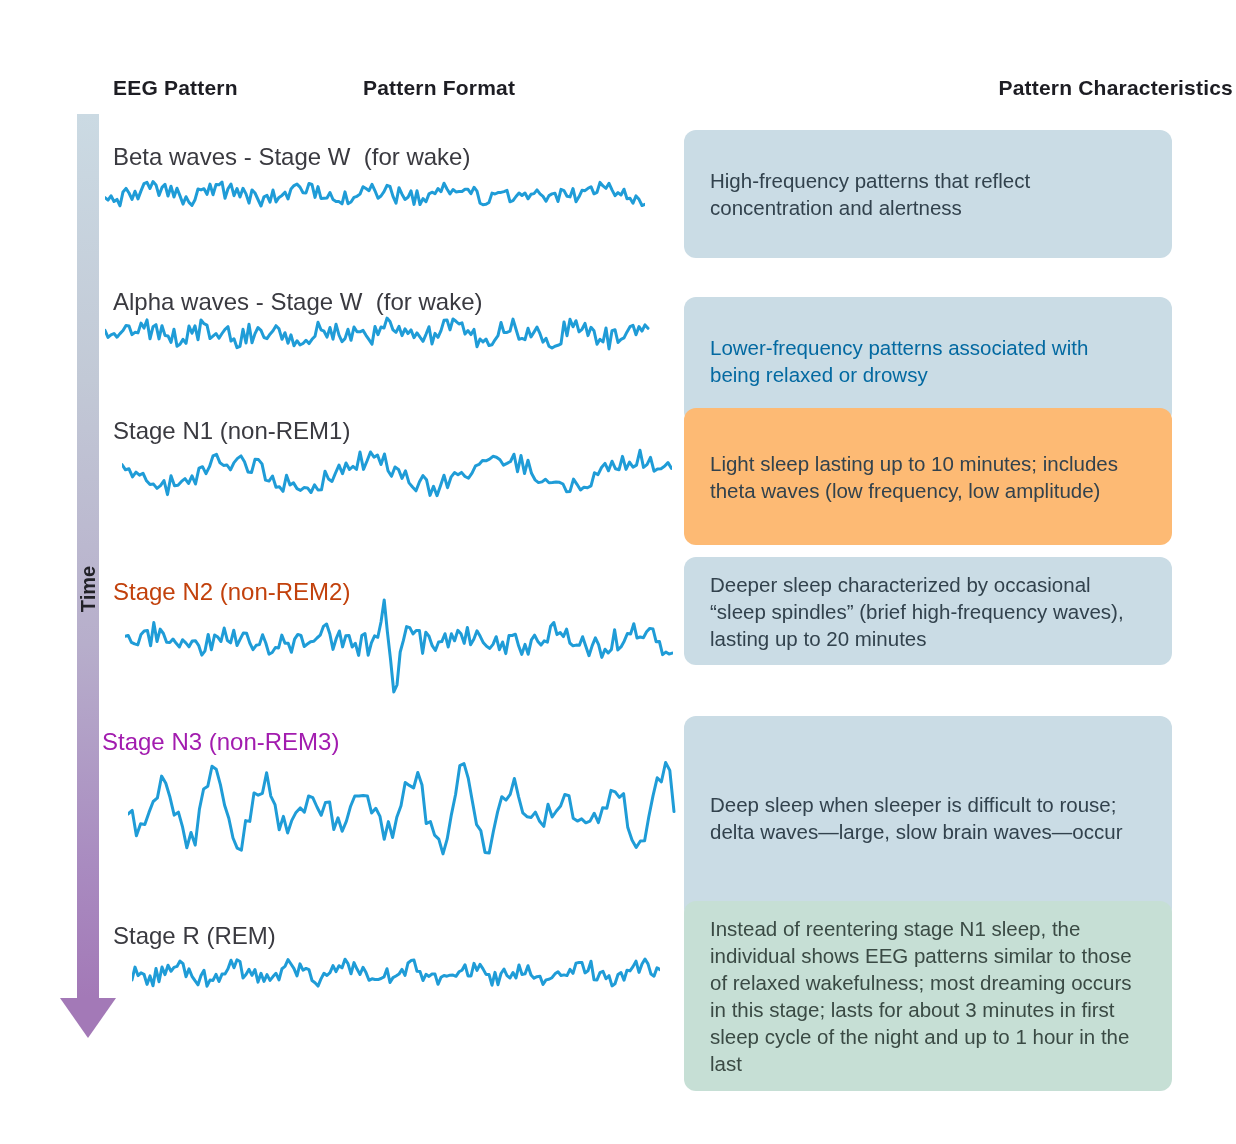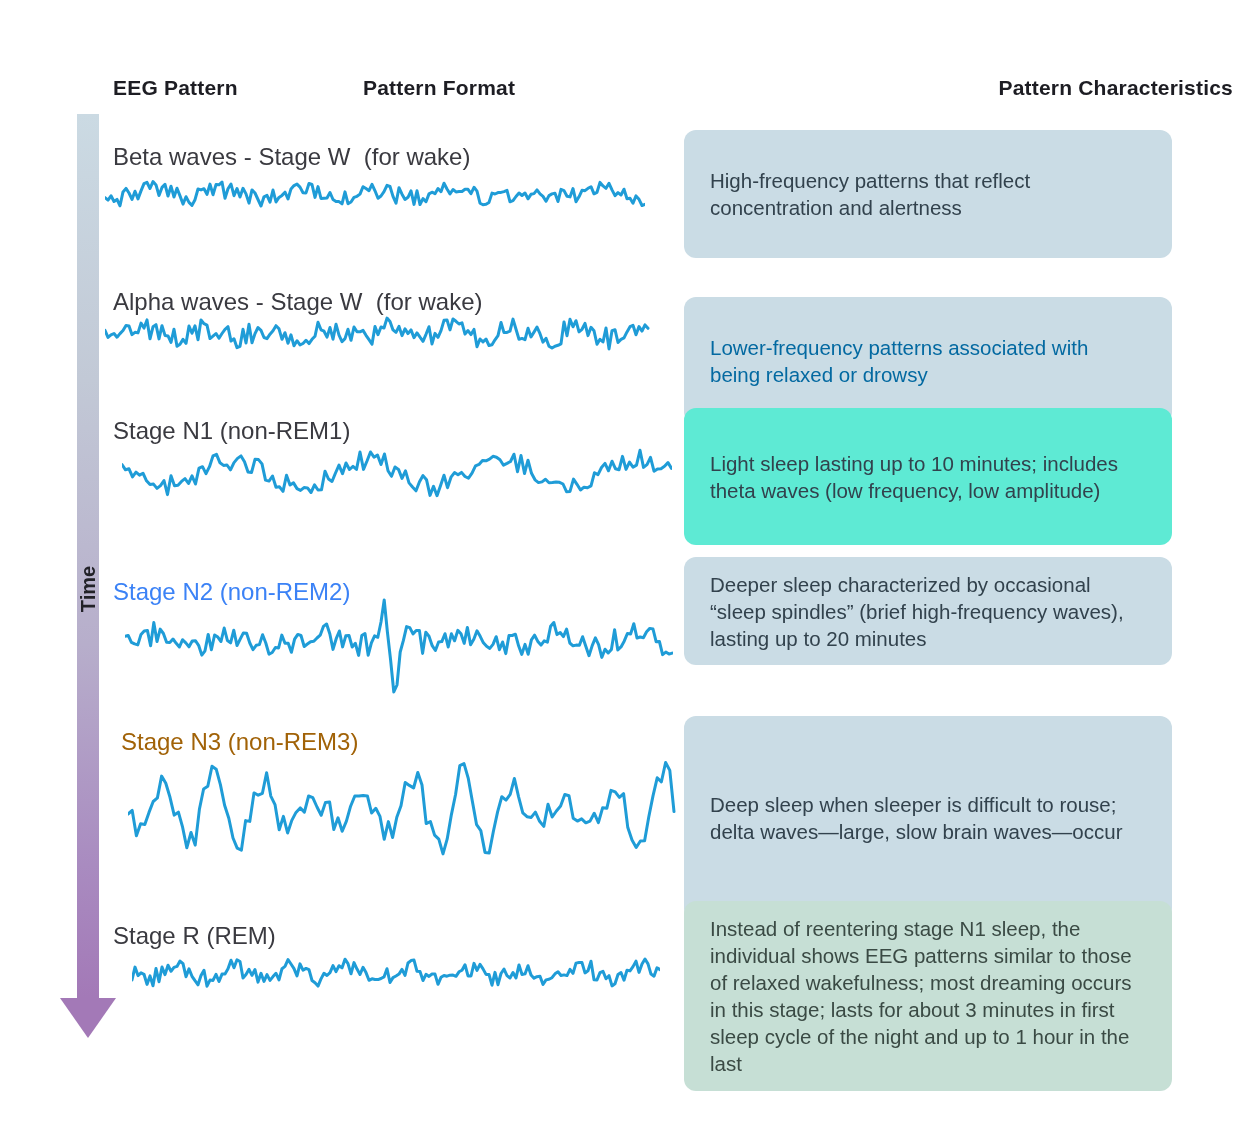--- a/index.html
+++ b/index.html
@@ -58,33 +58,33 @@
       <polyline points="0.0,27.4 3.0,34.4 6.0,31.9 9.0,30.5 12.0,34.2 15.0,30.6 18.0,27.5 21.0,22.4 24.0,22.9 27.0,31.7 30.0,29.3 33.0,29.9 36.0,20.1 39.0,25.1 42.0,16.9 45.0,35.8 48.0,23.8 51.0,21.7 54.0,35.9 57.0,22.7 60.0,32.4 63.0,32.9 66.0,39.5 69.0,26.2 72.0,43.3 75.0,41.3 78.0,36.4 81.0,40.4 84.0,23.0 87.0,30.3 90.0,22.9 93.0,36.8 96.0,17.0 99.0,20.7 102.0,22.1 105.0,35.6 108.0,33.2 111.0,30.5 114.0,35.3 117.0,30.5 120.0,26.3 123.0,23.7 126.0,38.1 129.0,35.8 132.0,44.7 135.0,43.3 138.0,26.3 141.0,40.0 144.0,21.3 147.0,39.8 150.0,30.6 153.0,24.5 156.0,27.4 159.0,34.5 162.0,35.6 165.0,31.2 168.0,27.7 171.0,22.7 174.0,25.8 177.0,36.3 180.0,29.7 183.0,40.3 186.0,31.8 189.0,42.8 192.0,37.7 195.0,41.9 198.0,40.5 201.0,37.3 204.0,40.6 207.0,36.3 210.0,33.2 213.0,19.3 216.0,26.8 219.0,28.2 222.0,34.1 225.0,24.5 228.0,36.2 231.0,21.2 234.0,32.2 237.0,38.7 240.0,35.6 243.0,26.3 246.0,37.3 249.0,24.0 252.0,28.8 255.0,28.8 258.0,27.4 261.0,32.3 264.0,36.7 267.0,41.3 270.0,23.6 273.0,31.6 276.0,24.0 279.0,25.0 282.0,15.1 285.0,18.5 288.0,26.9 291.0,29.4 294.0,23.4 297.0,32.6 300.0,25.8 303.0,30.6 306.0,26.9 309.0,34.7 312.0,29.9 315.0,34.2 318.0,38.3 321.0,31.3 324.0,23.7 327.0,40.9 330.0,30.4 333.0,34.4 336.0,27.6 339.0,17.3 342.0,16.9 345.0,26.9 348.0,16.0 351.0,18.3 354.0,21.0 357.0,19.8 360.0,31.1 363.0,27.6 366.0,31.6 369.0,26.4 372.0,43.7 375.0,36.0 378.0,38.9 381.0,36.0 384.0,42.5 387.0,41.8 390.0,36.8 393.0,32.6 396.0,19.5 399.0,29.6 402.0,29.4 405.0,28.2 408.0,16.1 411.0,26.2 414.0,36.2 417.0,35.4 420.0,36.7 423.0,25.3 426.0,33.9 429.0,29.1 432.0,24.1 435.0,30.7 438.0,39.2 441.0,35.3 444.0,43.2 447.0,45.1 450.0,43.2 453.0,42.3 456.0,40.8 459.0,18.9 462.0,32.8 465.0,16.2 468.0,23.8 471.0,17.7 474.0,28.9 477.0,26.3 480.0,20.4 483.0,32.6 486.0,24.3 489.0,27.7 492.0,41.3 495.0,36.3 498.0,39.0 501.0,25.0 504.0,45.9 507.0,27.7 510.0,26.7 513.0,39.5 516.0,36.4 519.0,34.9 522.0,28.9 525.0,23.7 528.0,22.3 531.0,31.7 534.0,23.6 537.0,28.1 540.0,21.9 543.0,25.3" stroke="#1f9cd7"></polyline>
     </svg>
   <div class="char-box blue" style="top: 269px; height: 127px; background: rgb(202, 220, 229); color: #0369a1; margin-top: 28px;">
     <span>Lower-frequency patterns associated with being relaxed or drowsy</span>
   </div>
 
   <div class="stage-label" style="left: 113px; top: 417px; color: rgb(58, 58, 64);">Stage N1 (non-REM1)</div>
   <svg class="wave" xmlns="http://www.w3.org/2000/svg" width="550" height="70" viewBox="0 0 550 70" style="left: 122px; top: 439px;">
       <polyline points="0.0,25.5 3.5,30.8 7.0,29.8 10.5,37.9 14.0,33.2 17.5,36.1 21.0,34.2 24.5,41.8 28.0,45.6 31.5,45.1 35.0,49.4 38.5,46.6 42.0,41.5 45.5,55.6 49.0,36.8 52.5,46.7 56.0,46.2 59.5,42.4 63.0,39.6 66.5,44.5 70.0,36.9 73.5,45.0 77.0,29.1 80.5,27.7 84.0,34.7 87.5,27.7 91.0,16.9 94.5,15.4 98.0,23.8 101.5,26.4 105.0,26.0 108.5,30.9 112.0,23.6 115.5,19.4 119.0,16.9 122.5,22.7 126.0,33.0 129.5,33.6 133.0,20.3 136.5,20.6 140.0,24.9 143.5,41.1 147.0,42.1 150.5,37.0 154.0,48.3 157.5,47.8 161.0,52.4 164.5,36.3 168.0,46.0 171.5,43.9 175.0,49.6 178.5,51.4 182.0,48.6 185.5,48.9 189.0,53.5 192.5,45.9 196.0,51.0 199.5,50.8 203.0,32.2 206.5,40.0 210.0,42.5 213.5,34.0 217.0,26.1 220.5,34.7 224.0,24.0 227.5,30.5 231.0,27.4 234.5,30.4 238.0,13.0 241.5,30.4 245.0,22.0 248.5,13.0 252.0,18.2 255.5,16.1 259.0,25.5 262.5,15.0 266.0,31.7 269.5,37.3 273.0,28.0 276.5,30.4 280.0,39.4 283.5,31.9 287.0,43.9 290.5,48.0 294.0,51.8 297.5,42.8 301.0,36.6 304.5,40.7 308.0,56.4 311.5,47.3 315.0,56.7 318.5,46.8 322.0,36.2 325.5,48.7 329.0,38.2 332.5,33.6 336.0,35.8 339.5,33.4 343.0,37.5 346.5,39.2 350.0,34.2 353.5,26.9 357.0,25.4 360.5,21.4 364.0,21.8 367.5,20.2 371.0,17.3 374.5,18.2 378.0,20.8 381.5,26.2 385.0,24.4 388.5,22.5 392.0,15.2 395.5,32.8 399.0,16.5 402.5,34.5 406.0,21.2 409.5,34.3 413.0,40.8 416.5,43.6 420.0,42.9 423.5,40.3 427.0,43.8 430.5,43.6 434.0,43.0 437.5,43.3 441.0,45.0 444.5,52.7 448.0,52.4 451.5,40.1 455.0,45.3 458.5,51.0 462.0,48.2 465.5,48.8 469.0,46.9 472.5,33.7 476.0,35.6 479.5,28.5 483.0,24.4 486.5,31.8 490.0,22.2 493.5,29.8 497.0,30.8 500.5,17.4 504.0,30.4 507.5,23.1 511.0,28.1 514.5,26.1 518.0,11.3 521.5,28.4 525.0,25.6 528.5,18.4 532.0,32.2 535.5,29.9 539.0,29.7 542.5,27.3 546.0,23.6 549.5,29.4" stroke="#1f9cd7"></polyline>
     </svg>
-  <div class="char-box blue" style="top: 408px; height: 137px; background: #5eead4; color: rgb(50, 66, 77);">
+  <div class="char-box blue" style="top: 408px; height: 137px; background: #fdba74; color: rgb(50, 66, 77);">
     <span>Light sleep lasting up to 10 minutes; includes theta waves (low frequency, low amplitude)</span>
   </div>
 
-  <div class="stage-label" style="left: 113px; top: 578px; color: #3b82f6;">Stage N2 (non-REM2)</div>
+  <div class="stage-label" style="left: 113px; top: 578px; color: #c2410c;">Stage N2 (non-REM2)</div>
   <svg class="wave" xmlns="http://www.w3.org/2000/svg" width="548" height="102" viewBox="0 0 548 102" style="left: 125px; top: 595px;">
       <polyline points="0.0,41.3 3.2,40.4 6.4,47.3 9.6,48.9 12.8,49.9 16.0,39.4 19.2,35.9 22.4,35.4 25.6,50.8 28.8,27.6 32.0,46.6 35.2,34.1 38.4,38.5 41.6,47.2 44.8,47.5 48.0,44.0 51.2,48.3 54.4,52.0 57.6,44.7 60.8,47.9 64.0,51.8 67.2,46.0 70.4,45.7 73.6,50.3 76.8,60.1 80.0,55.8 83.2,39.4 86.4,54.8 89.6,40.0 92.8,42.1 96.0,46.5 99.2,33.0 102.4,45.5 105.6,47.9 108.8,35.2 112.0,50.5 115.2,44.1 118.4,37.9 121.6,38.3 124.8,48.0 128.0,54.6 131.2,50.3 134.4,49.6 137.6,39.8 140.8,48.0 144.0,59.2 147.2,57.5 150.4,52.5 153.6,53.0 156.8,40.1 160.0,48.2 163.2,48.3 166.4,57.3 169.6,44.2 172.8,39.4 176.0,40.5 179.2,51.5 182.4,49.0 185.6,46.7 188.8,46.3 192.0,43.0 195.2,40.2 198.4,31.4 201.6,29.0 204.8,38.8 208.0,54.4 211.2,43.7 214.4,36.0 217.6,51.9 220.8,40.8 224.0,40.4 227.2,52.0 230.4,48.3 233.6,60.4 236.8,40.6 240.0,38.5 243.2,60.2 246.4,47.9 249.6,40.9 252.8,42.3 256.0,27.0 259.2,5.0 262.4,37.0 265.6,65.0 268.8,97.0 272.0,90.0 275.2,57.0 278.4,45.4 281.6,31.6 284.8,32.6 288.0,38.9 291.2,35.5 294.4,35.4 297.6,58.4 300.8,37.3 304.0,41.3 307.2,50.7 310.4,55.5 313.6,47.0 316.8,46.6 320.0,38.7 323.2,52.0 326.4,38.8 329.6,45.8 332.8,35.4 336.0,38.8 339.2,48.4 342.4,32.4 345.6,49.8 348.8,44.3 352.0,35.8 355.2,41.3 358.4,47.8 361.6,51.3 364.8,53.4 368.0,49.4 371.2,41.7 374.4,54.7 377.6,47.0 380.8,58.6 384.0,40.5 387.2,40.5 390.4,39.2 393.6,50.8 396.8,59.4 400.0,49.4 403.2,59.2 406.4,44.8 409.6,40.2 412.8,46.4 416.0,50.1 419.2,45.8 422.4,47.1 425.6,31.2 428.8,27.5 432.0,39.6 435.2,37.5 438.4,41.6 441.6,34.1 444.8,48.0 448.0,50.8 451.2,50.1 454.4,50.3 457.6,41.7 460.8,51.2 464.0,60.7 467.2,50.6 470.4,42.9 473.6,49.6 476.8,62.4 480.0,54.2 483.2,58.0 486.4,54.4 489.6,34.8 492.8,54.9 496.0,51.9 499.2,46.2 502.4,38.5 505.6,39.0 508.8,28.7 512.0,43.0 515.2,42.0 518.4,42.7 521.6,36.8 524.8,33.4 528.0,34.0 531.2,46.8 534.4,46.4 537.6,59.6 540.8,57.1 544.0,59.1 547.2,58.1" stroke="#1f9cd7"></polyline>
     </svg>
   <div class="char-box blue" style="top: 557px; height: 108px; background: rgb(202, 220, 229); color: rgb(50, 66, 77);">
     <span>Deeper sleep characterized by occasional “sleep spindles” (brief high-frequency waves), lasting up to 20 minutes</span>
   </div>
 
-  <div class="stage-label" style="left: 121px; top: 728px; color: #a16207;">Stage N3 (non-REM3)</div>
+  <div class="stage-label" style="left: 102px; top: 728px; color: #a21caf;">Stage N3 (non-REM3)</div>
   <svg class="wave" xmlns="http://www.w3.org/2000/svg" width="548" height="128" viewBox="0 0 548 128" style="left: 128px; top: 750px;">
       <polyline points="0.0,64.1 4.2,60.4 8.4,85.7 12.6,73.8 16.8,74.4 21.0,62.4 25.2,51.5 29.4,47.9 33.6,26.1 37.8,33.3 42.0,47.3 46.2,65.1 50.4,62.2 54.6,77.2 58.8,97.8 63.0,82.5 67.2,95.1 71.4,59.3 75.6,39.0 79.8,36.3 84.0,16.3 88.2,19.2 92.4,34.6 96.6,55.2 100.8,68.3 105.0,88.0 109.2,98.1 113.4,100.1 117.6,70.6 121.8,71.4 126.0,42.9 130.2,45.2 134.4,43.3 138.6,22.7 142.8,46.1 147.0,54.6 151.2,79.7 155.4,66.4 159.6,83.0 163.8,70.4 168.0,62.4 172.2,57.9 176.4,62.1 180.6,46.0 184.8,47.7 189.0,57.0 193.2,65.3 197.4,52.6 201.6,52.1 205.8,79.5 210.0,67.8 214.2,81.3 218.4,71.1 222.6,56.2 226.8,46.0 231.0,46.1 235.2,45.4 239.4,45.9 243.6,63.0 247.8,58.3 252.0,66.4 256.2,89.3 260.4,71.6 264.6,87.5 268.8,67.2 273.0,55.8 277.2,32.5 281.4,35.4 285.6,38.0 289.8,22.5 294.0,35.0 298.2,73.6 302.4,71.5 306.6,85.1 310.8,89.1 315.0,103.9 319.2,88.9 323.4,64.6 327.6,44.2 331.8,15.7 336.0,13.6 340.2,28.1 344.4,51.4 348.6,74.7 352.8,80.6 357.0,102.4 361.2,103.0 365.4,81.2 369.6,61.9 373.8,46.7 378.0,50.1 382.2,44.4 386.4,28.5 390.6,46.8 394.8,62.9 399.0,66.7 403.2,67.4 407.4,62.1 411.6,71.3 415.8,76.4 420.0,54.3 424.2,67.0 428.4,61.0 432.6,56.1 436.8,44.5 441.0,45.8 445.2,68.2 449.4,71.1 453.6,68.9 457.8,72.8 462.0,71.1 466.2,63.2 470.4,72.7 474.6,57.8 478.8,58.3 483.0,40.4 487.2,41.9 491.4,47.4 495.6,43.7 499.8,77.6 504.0,90.1 508.2,97.5 512.4,91.0 516.6,90.8 520.8,66.7 525.0,45.9 529.2,27.8 533.4,31.8 537.6,12.5 541.8,20.4 546.0,61.6" stroke="#1f9cd7"></polyline>
     </svg>
   <div class="char-box blue" style="top: 716px; height: 204px; background: rgb(202, 220, 229); color: rgb(50, 66, 77);">
     <span>Deep sleep when sleeper is difficult to rouse; delta waves—large, slow brain waves—occur</span>
   </div>
 
   <div class="stage-label" style="left: 113px; top: 922px; color: rgb(58, 58, 64); text-align: right;">Stage R (REM)</div>
   <svg class="wave" xmlns="http://www.w3.org/2000/svg" width="528" height="58" viewBox="0 0 528 58" style="left: 132px; top: 944px;">
       <polyline points="0.0,35.9 3.0,23.1 6.0,31.6 9.0,28.8 12.0,30.3 15.0,40.4 18.0,31.9 21.0,41.8 24.0,24.5 27.0,37.7 30.0,23.0 33.0,30.6 36.0,21.3 39.0,27.2 42.0,23.4 45.0,22.4 48.0,17.1 51.0,19.7 54.0,32.7 57.0,24.9 60.0,32.3 63.0,36.7 66.0,40.8 69.0,31.5 72.0,26.2 75.0,42.2 78.0,36.1 81.0,36.4 84.0,30.3 87.0,37.5 90.0,30.1 93.0,29.9 96.0,24.8 99.0,16.2 102.0,23.8 105.0,15.8 108.0,17.5 111.0,34.1 114.0,30.5 117.0,25.3 120.0,31.3 123.0,25.5 126.0,38.1 129.0,29.3 132.0,37.4 135.0,30.6 138.0,36.4 141.0,32.6 144.0,29.3 147.0,35.9 150.0,24.7 153.0,22.4 156.0,15.6 159.0,20.0 162.0,24.6 165.0,31.9 168.0,19.9 171.0,26.2 174.0,24.4 177.0,25.7 180.0,36.5 183.0,38.8 186.0,42.1 189.0,34.9 192.0,29.3 195.0,31.5 198.0,28.7 201.0,21.6 204.0,27.6 207.0,21.7 210.0,23.9 213.0,15.2 216.0,19.6 219.0,29.8 222.0,18.6 225.0,25.1 228.0,30.5 231.0,23.3 234.0,28.6 237.0,36.3 240.0,34.8 243.0,35.5 246.0,35.6 249.0,34.5 252.0,32.9 255.0,24.7 258.0,38.5 261.0,33.6 264.0,32.0 267.0,30.1 270.0,25.4 273.0,31.4 276.0,19.0 279.0,16.6 282.0,16.1 285.0,27.3 288.0,27.6 291.0,36.5 294.0,30.3 297.0,32.4 300.0,30.0 303.0,30.1 306.0,40.3 309.0,33.3 312.0,31.5 315.0,32.2 318.0,31.2 321.0,31.1 324.0,32.3 327.0,27.8 330.0,26.2 333.0,20.7 336.0,31.9 339.0,32.0 342.0,19.4 345.0,26.4 348.0,20.3 351.0,24.9 354.0,30.4 357.0,30.4 360.0,41.2 363.0,28.4 366.0,40.7 369.0,29.5 372.0,25.1 375.0,31.6 378.0,34.0 381.0,28.5 384.0,34.0 387.0,20.9 390.0,30.5 393.0,29.9 396.0,21.7 399.0,31.0 402.0,34.2 405.0,32.7 408.0,32.2 411.0,40.5 414.0,35.9 417.0,35.3 420.0,33.7 423.0,29.8 426.0,27.8 429.0,31.5 432.0,30.9 435.0,31.6 438.0,25.3 441.0,29.3 444.0,19.1 447.0,18.5 450.0,18.6 453.0,28.9 456.0,26.8 459.0,17.3 462.0,35.8 465.0,35.9 468.0,28.7 471.0,27.3 474.0,34.8 477.0,31.7 480.0,41.9 483.0,39.8 486.0,30.5 489.0,28.5 492.0,36.2 495.0,26.3 498.0,26.9 501.0,22.6 504.0,17.1 507.0,28.4 510.0,20.0 513.0,15.0 516.0,19.9 519.0,30.1 522.0,32.2 525.0,23.8 528.0,25.6" stroke="#1f9cd7"></polyline>

